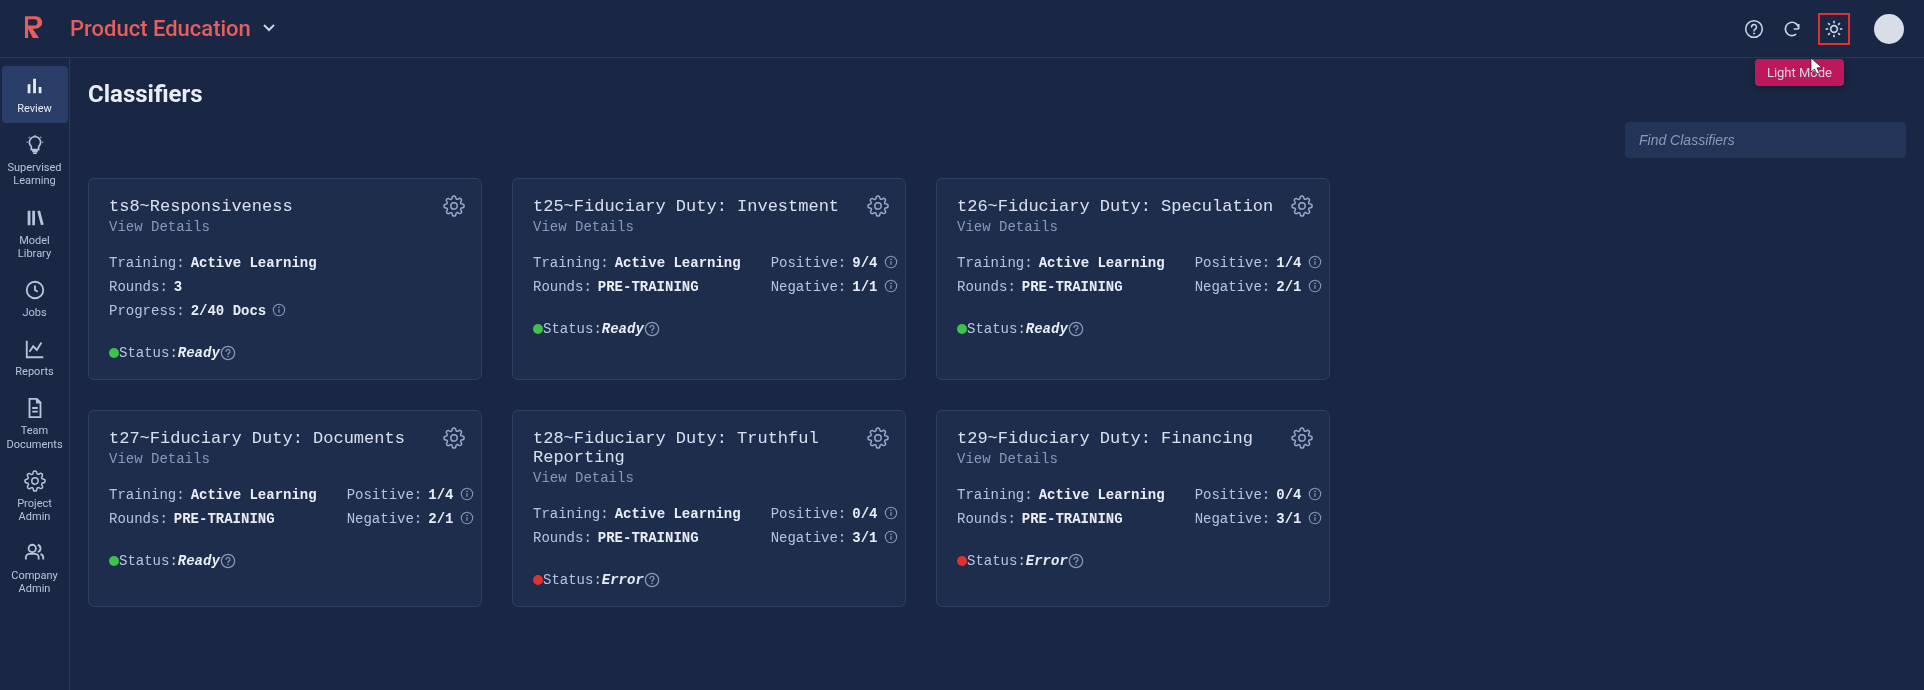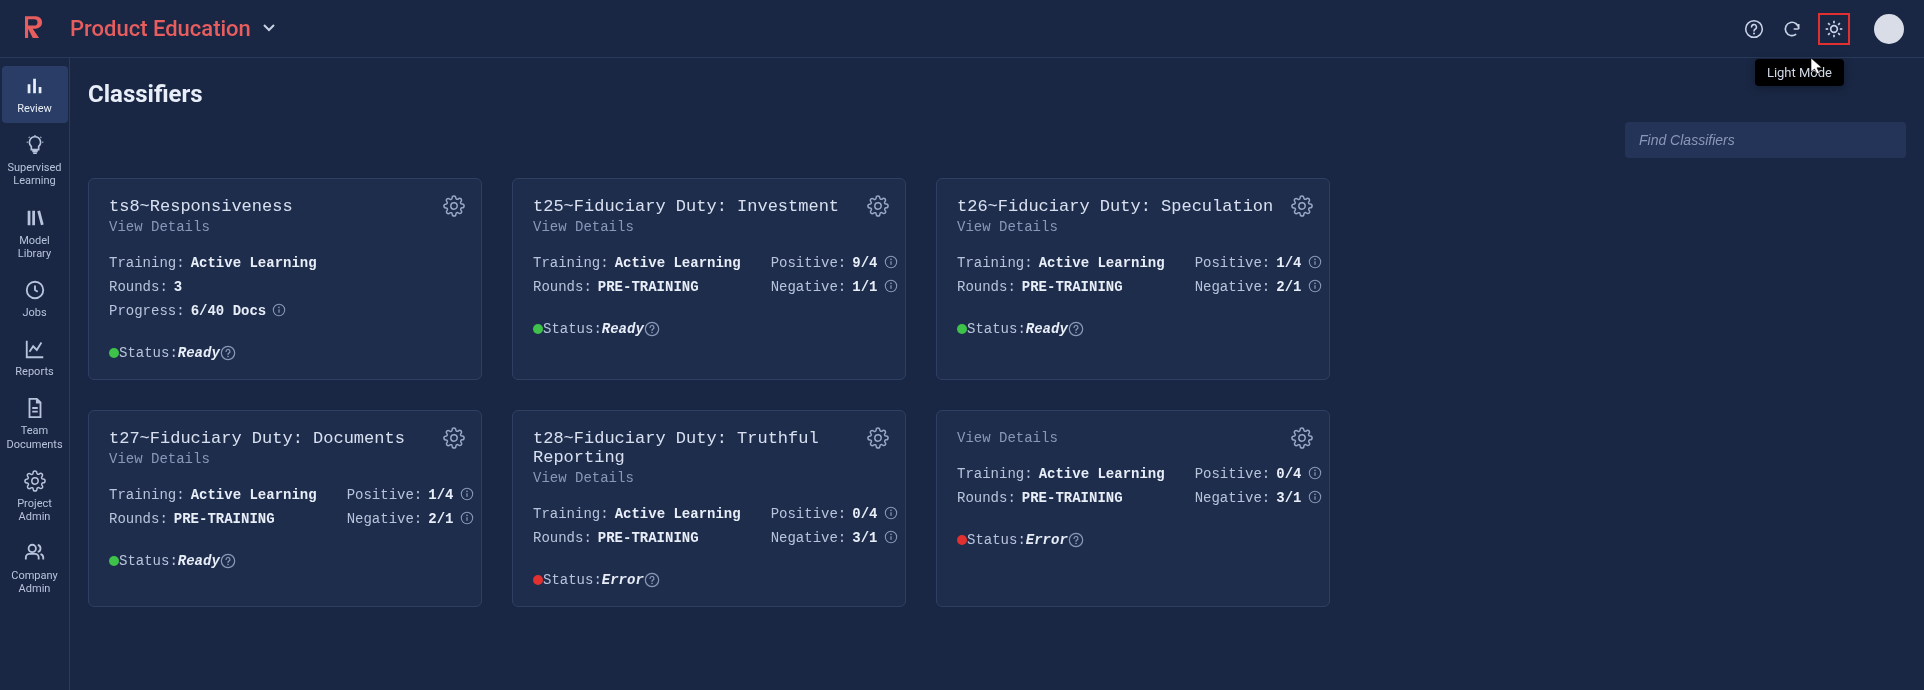--- a/index.html
+++ b/index.html
@@ -62,21 +62,21 @@
     height: 30px;
     border-radius: 50%;
     background: #d8dde8;
     margin-left: 10px;
     cursor: pointer;
   }
   .tooltip {
     position: absolute;
     top: 46px;
     right: 60px;
-    background: #000000;
+    background: #be185d;
     color: #d0d8e8;
     padding: 6px 12px;
     border-radius: 4px;
     font-size: 13px;
     white-space: nowrap;
     box-shadow: 0 2px 8px rgba(0,0,0,0.3);
   }
   .cursor {
     position: absolute;
     top: 44px;
@@ -393,21 +393,21 @@
           <span>Training: </span>
           <span class="bold">Active Learning</span>
         </div>
         <div class="card-line">
           <span>Rounds: </span>
           <span class="bold">3</span>
         </div>
 
       <div class="card-line">
         <span>Progress: </span>
-        <span class="bold">6/40 Docs</span>
+        <span class="bold">2/40 Docs</span>
         <span class="info-icon">
                 <svg width="14" height="14" viewBox="0 0 16 16">
                   <use href="#svg-info"></use>
                 </svg>
               </span>
       </div>
       </div>
 
     </div>
     <div class="status-row">
@@ -619,20 +619,21 @@
       <span>Status: </span>
       <span class="bold italic">Error</span>
       <span class="help-icon">
             <svg width="16" height="16" viewBox="0 0 18 18">
               <use href="#svg-help"></use>
             </svg>
           </span>
     </div>
   </div>
       <div class="card">
+    <div class="card-title">t29~Fiduciary Duty: Financing</div>
     <span class="card-gear"><svg width="22" height="22" viewBox="0 0 24 24">
             <use href="#svg-gear"></use>
           </svg></span>
     <span class="view-details">View Details</span>
     <div class="card-body">
       <div class="card-col">
         <div class="card-line">
           <span>Training: </span>
           <span class="bold">Active Learning</span>
         </div>

